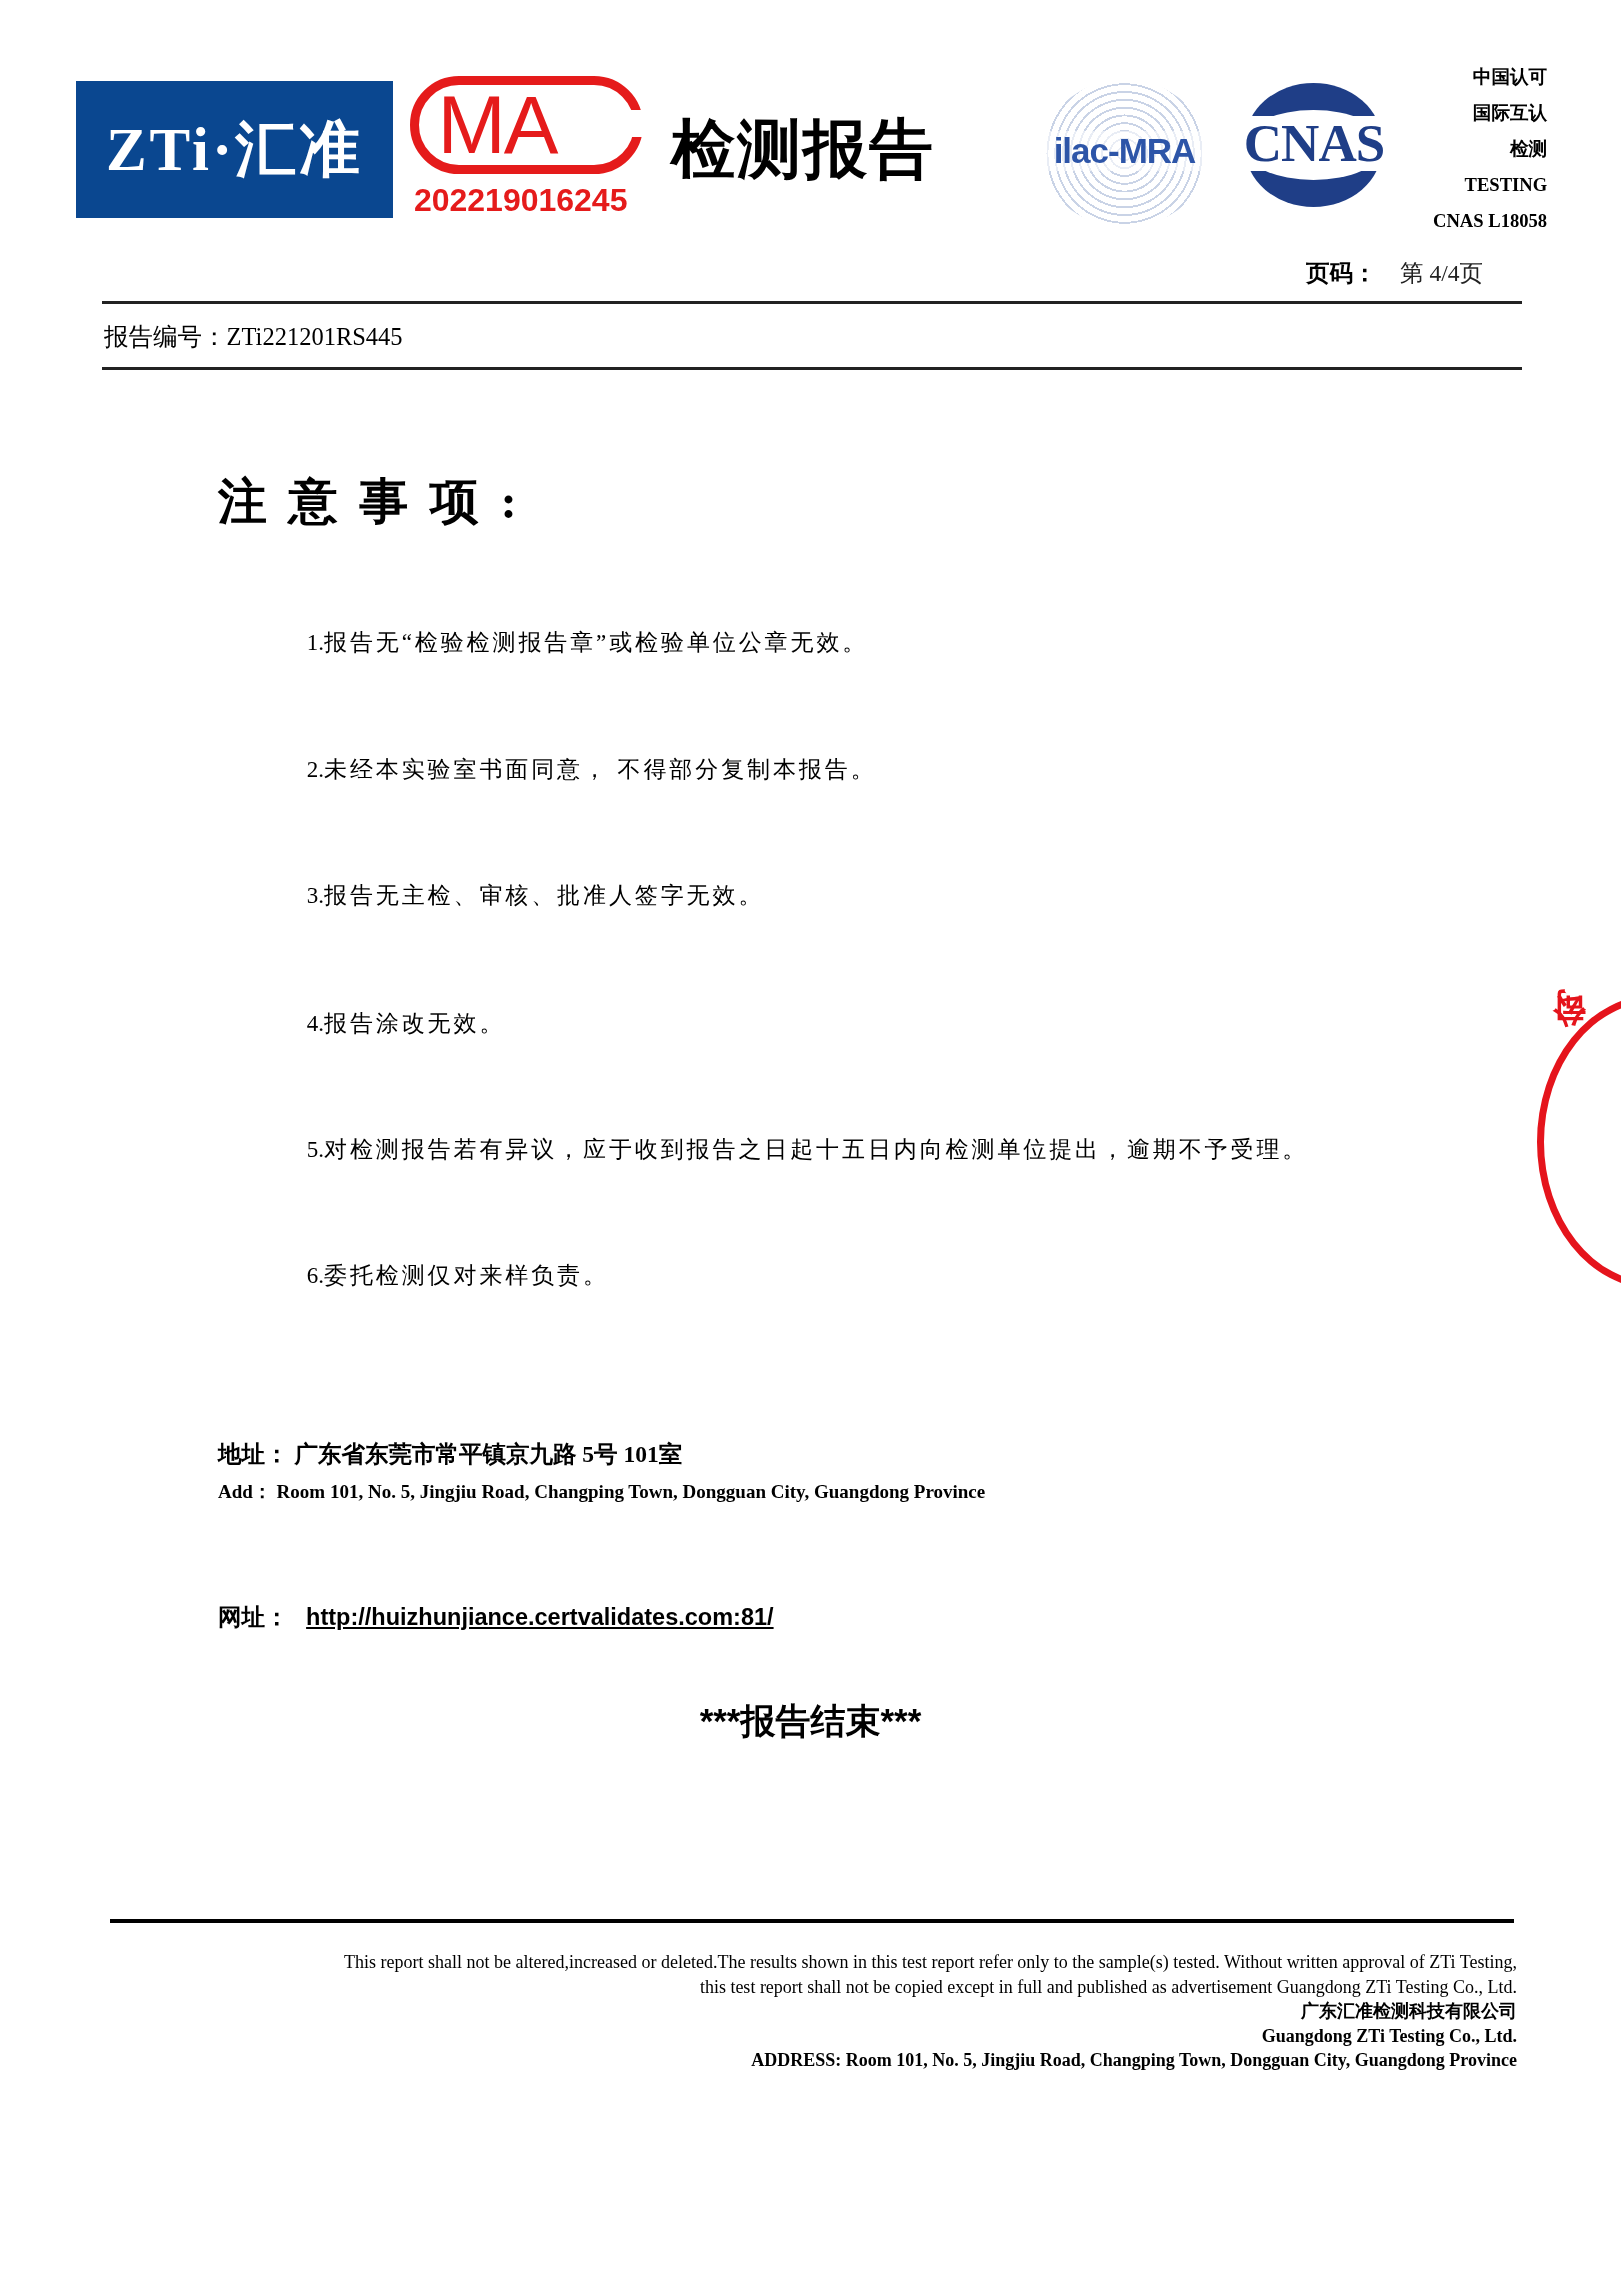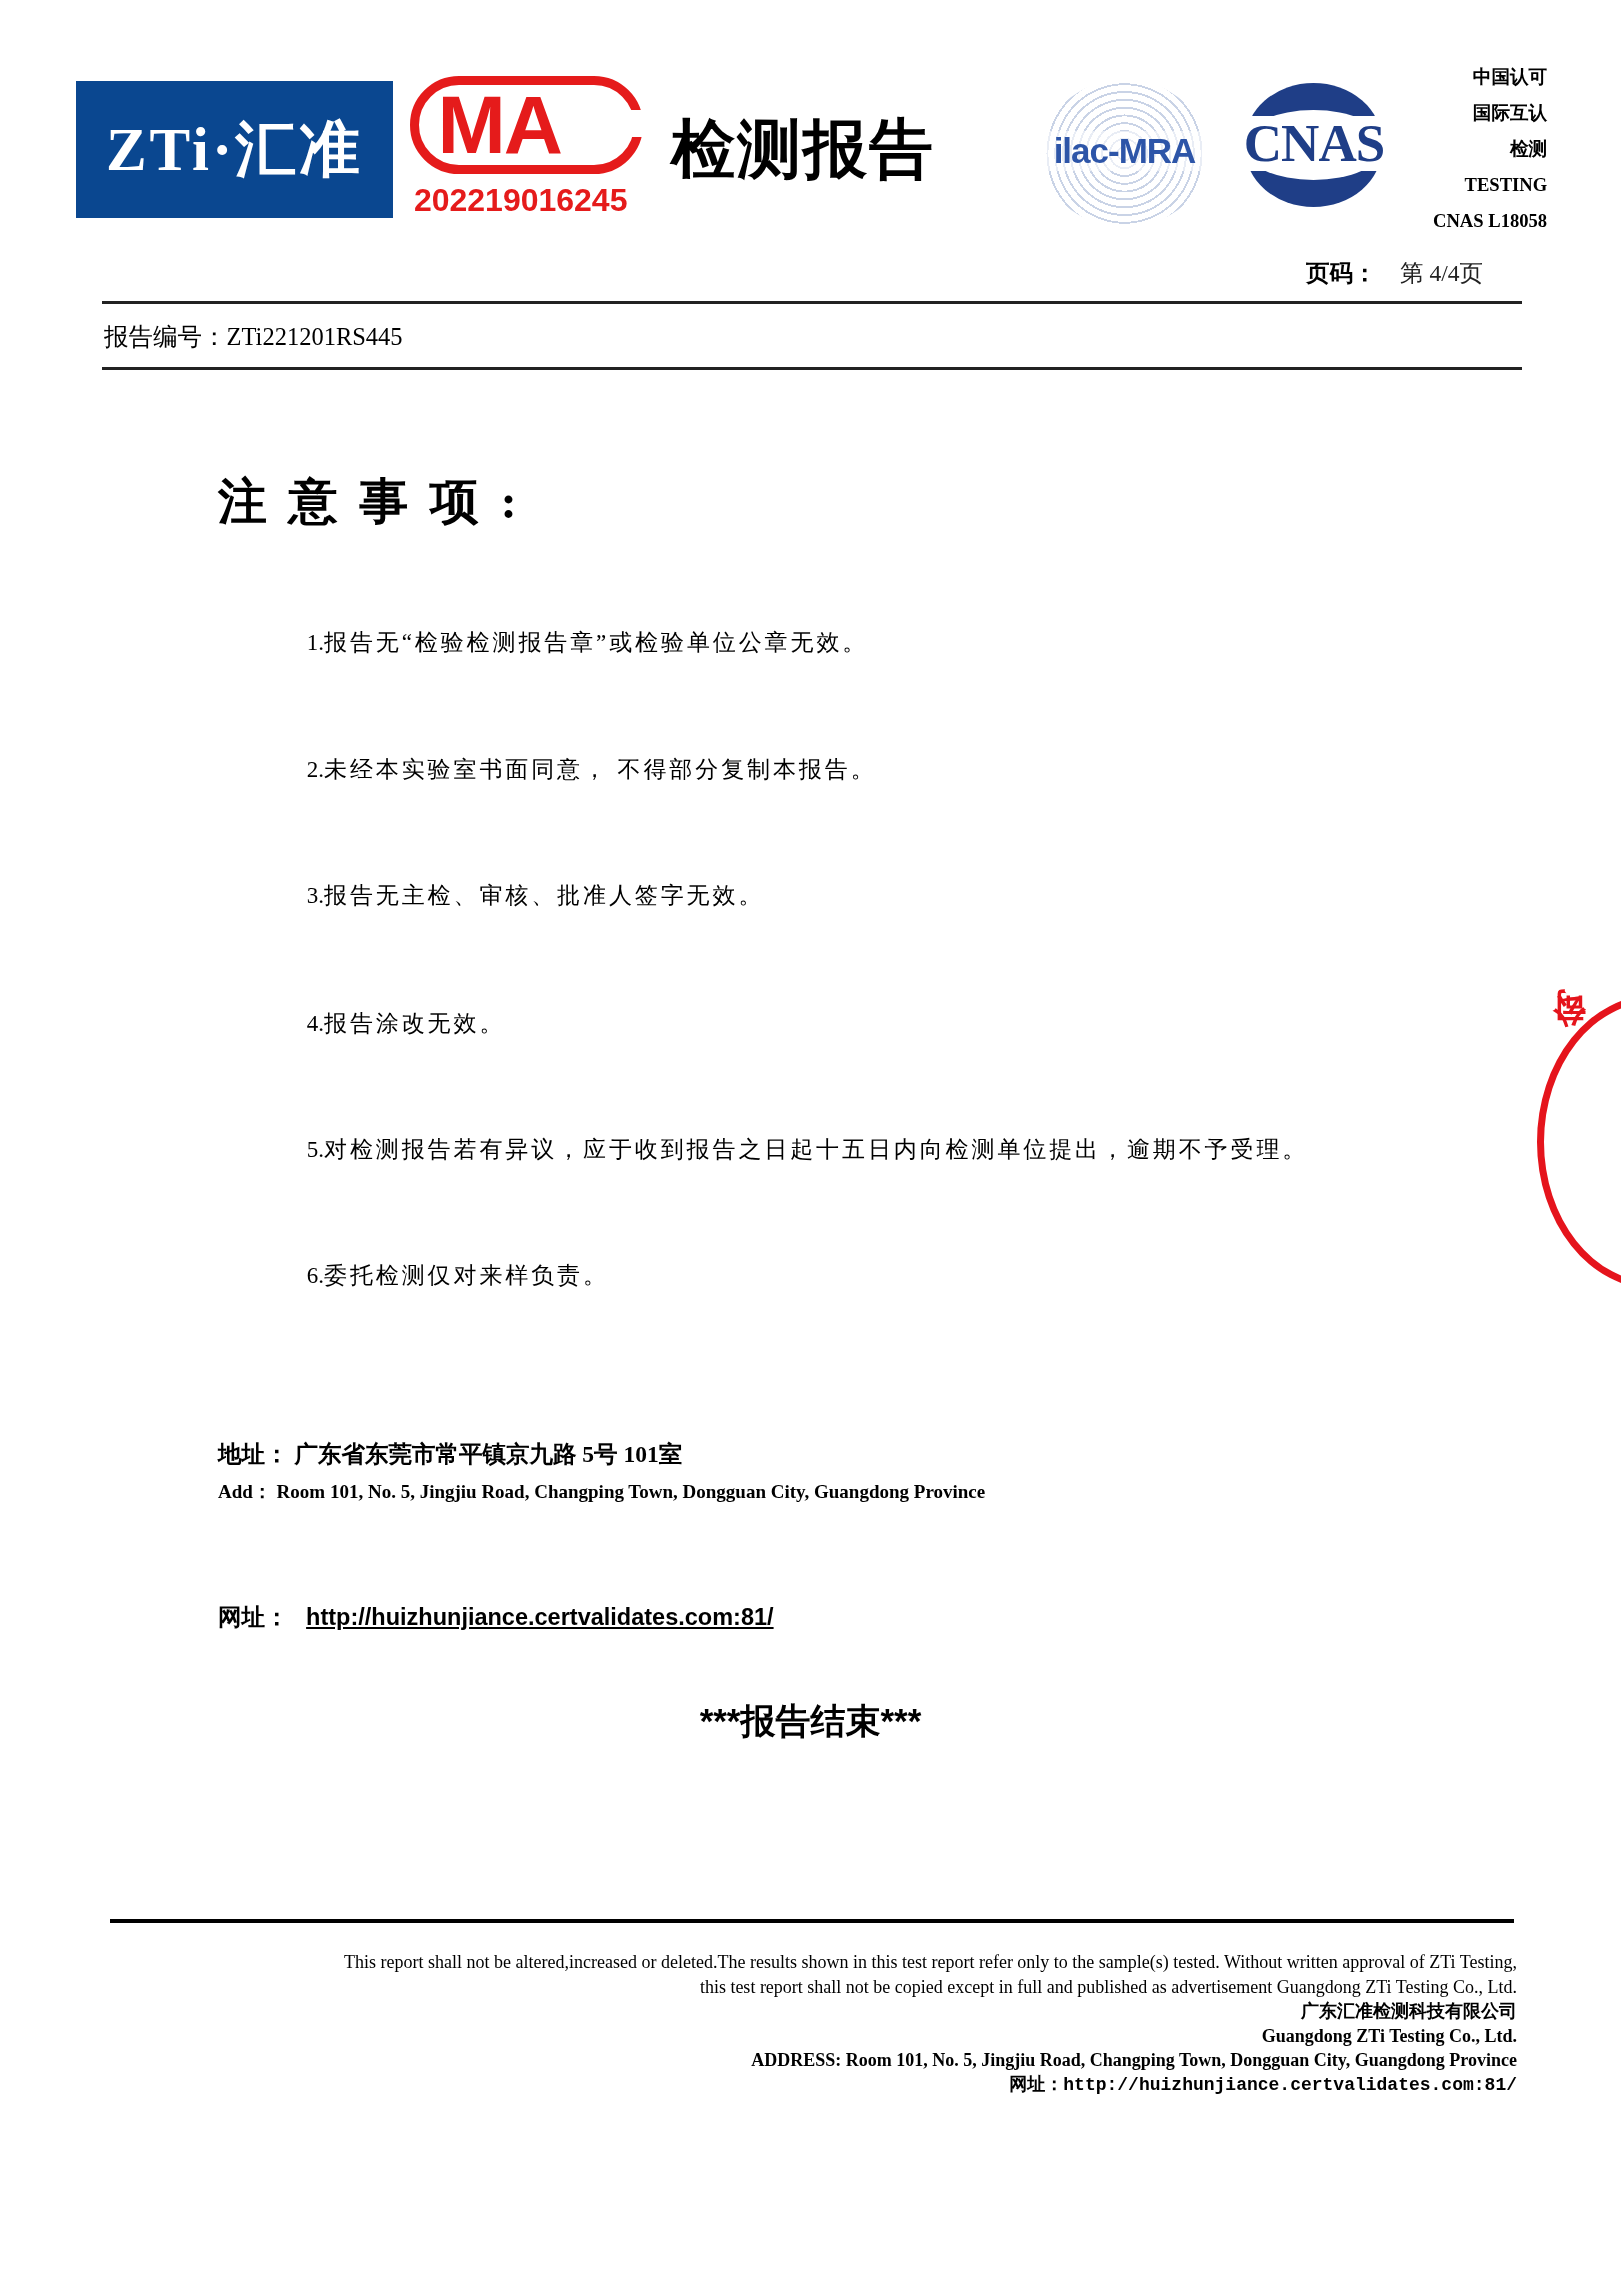--- a/index.html
+++ b/index.html
@@ -9,21 +9,21 @@
   .sans { font-family: "Liberation Sans", "DejaVu Sans", sans-serif; }
 
   
   #zti-logo { left: 76px; top: 81px; width: 317px; height: 137px; background: #0a4790; color: #fff;
     display: flex; align-items: center; justify-content: center; font-weight: bold; font-size: 61px; letter-spacing: 2.9px; font-family: Liberation Serif, serif; }
 
   
   #cma-logo { left: 410px; top: 76px; width: 237px; height: 147px; }
   #cma-ring { position: absolute; left: 0; top: 0; width: 233px; height: 98px; border: 9.8px solid #e51b1b; border-radius: 59px; box-sizing: border-box; }
   #cma-gap { position: absolute; right: -3.9px; top: 34px; width: 25.5px; height: 27.4px; background: #fff; }
-  #cma-text { position: absolute; left: 27.4px; top: 2px; font-size: 82px; font-weight: bold; color: #e51b1b; letter-spacing: -2px; line-height: 94px; }
+  #cma-text { position: absolute; left: 27.4px; top: 2px; font-size: 82px; font-weight: normal; color: #e51b1b; letter-spacing: -2px; line-height: 94px; }
   #cma-number { position: absolute; left: 3.9px; top: 106px; font-size: 32px; font-weight: bold; color: #e51b1b; letter-spacing: 0px; }
 
   #report-title { left: 671px; top: 96px; font-size: 64px; font-weight: bold; letter-spacing: 2px; line-height: 108px; }
 
   
   #ilac-logo { left: 1041px; top: 80px; width: 167px; height: 147px; border-radius: 50%;
     background: repeating-radial-gradient(circle at 50% 50%, #ffffff 0 5.9px, #c9d3e6 5.9px 7.8px); }
   #ilac-text { position: absolute; left: 0; top: 51px; width: 167px; text-align: center; font-size: 35px; font-weight: bold; color: #2d55a8; background: rgba(255,255,255,0.6); letter-spacing: -1px; }
 
   
@@ -147,15 +147,14 @@
 <div id="seal" class="abs"></div>
 <div id="seal-text" class="serif">公司</div>
 
 <div id="line-footer" class="hline"></div>
 <div id="footer" class="abs serif">
   <div>This report shall not be altered,increased or deleted.The results shown in this test report refer only to the sample(s) tested. Without written approval of ZTi Testing,</div>
   <div>this test report shall not be copied except in full and published as advertisement Guangdong ZTi Testing Co., Ltd.</div>
   <div class="b">广东汇准检测科技有限公司</div>
   <div class="b">Guangdong ZTi Testing Co., Ltd.</div>
   <div class="b">ADDRESS: Room 101, No. 5, Jingjiu Road, Changping Town, Dongguan City, Guangdong Province</div>
-  <div class="b" style="font-family:'Liberation Mono','DejaVu Sans Mono',monospace;">网址：http://huizhunjiance.certvalidates.com:81/</div>
 </div>
 
 
 </body></html>

